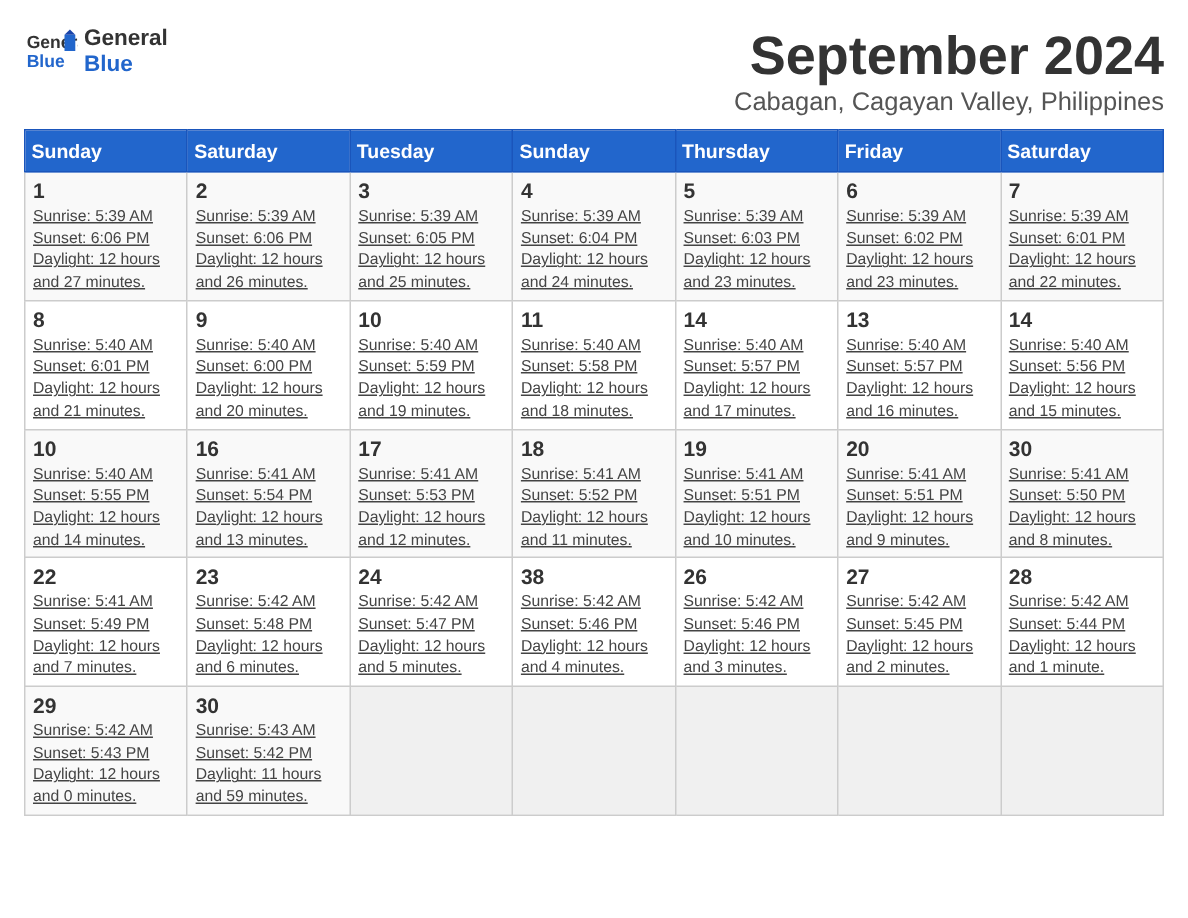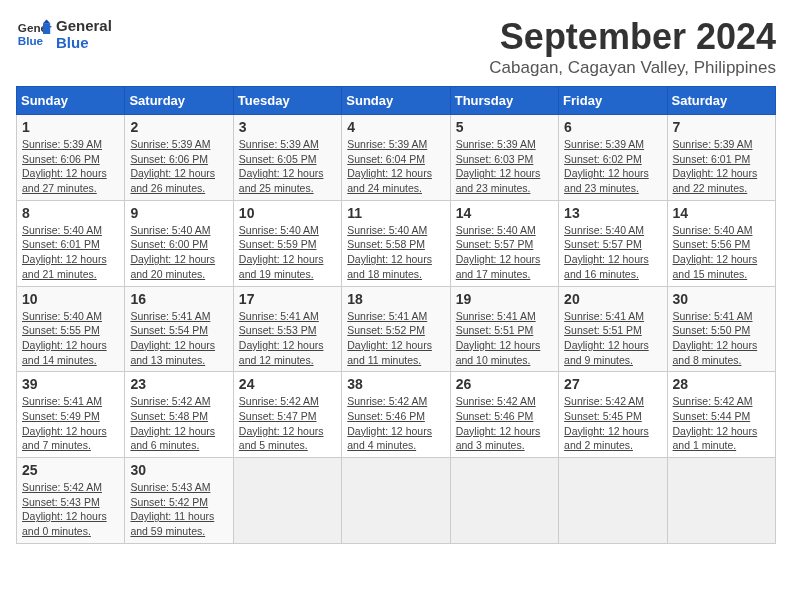--- a/index.html
+++ b/index.html
@@ -283,21 +283,21 @@
         <span class="day-number">30</span>
         <div class="day-detail">
           Sunrise: 5:41 AM<br>
           Sunset: 5:50 PM<br>
           Daylight: 12 hours and 8 minutes.
         </div>
       </td>
       </tr>
       <tr>
         <td>
-        <span class="day-number">39</span>
+        <span class="day-number">22</span>
         <div class="day-detail">
           Sunrise: 5:41 AM<br>
           Sunset: 5:49 PM<br>
           Daylight: 12 hours and 7 minutes.
         </div>
       </td>
         <td>
         <span class="day-number">23</span>
         <div class="day-detail">
           Sunrise: 5:42 AM<br>
@@ -341,21 +341,21 @@
         <span class="day-number">28</span>
         <div class="day-detail">
           Sunrise: 5:42 AM<br>
           Sunset: 5:44 PM<br>
           Daylight: 12 hours and 1 minute.
         </div>
       </td>
       </tr>
       <tr>
         <td>
-        <span class="day-number">25</span>
+        <span class="day-number">29</span>
         <div class="day-detail">
           Sunrise: 5:42 AM<br>
           Sunset: 5:43 PM<br>
           Daylight: 12 hours and 0 minutes.
         </div>
       </td>
         <td>
         <span class="day-number">30</span>
         <div class="day-detail">
           Sunrise: 5:43 AM<br>

